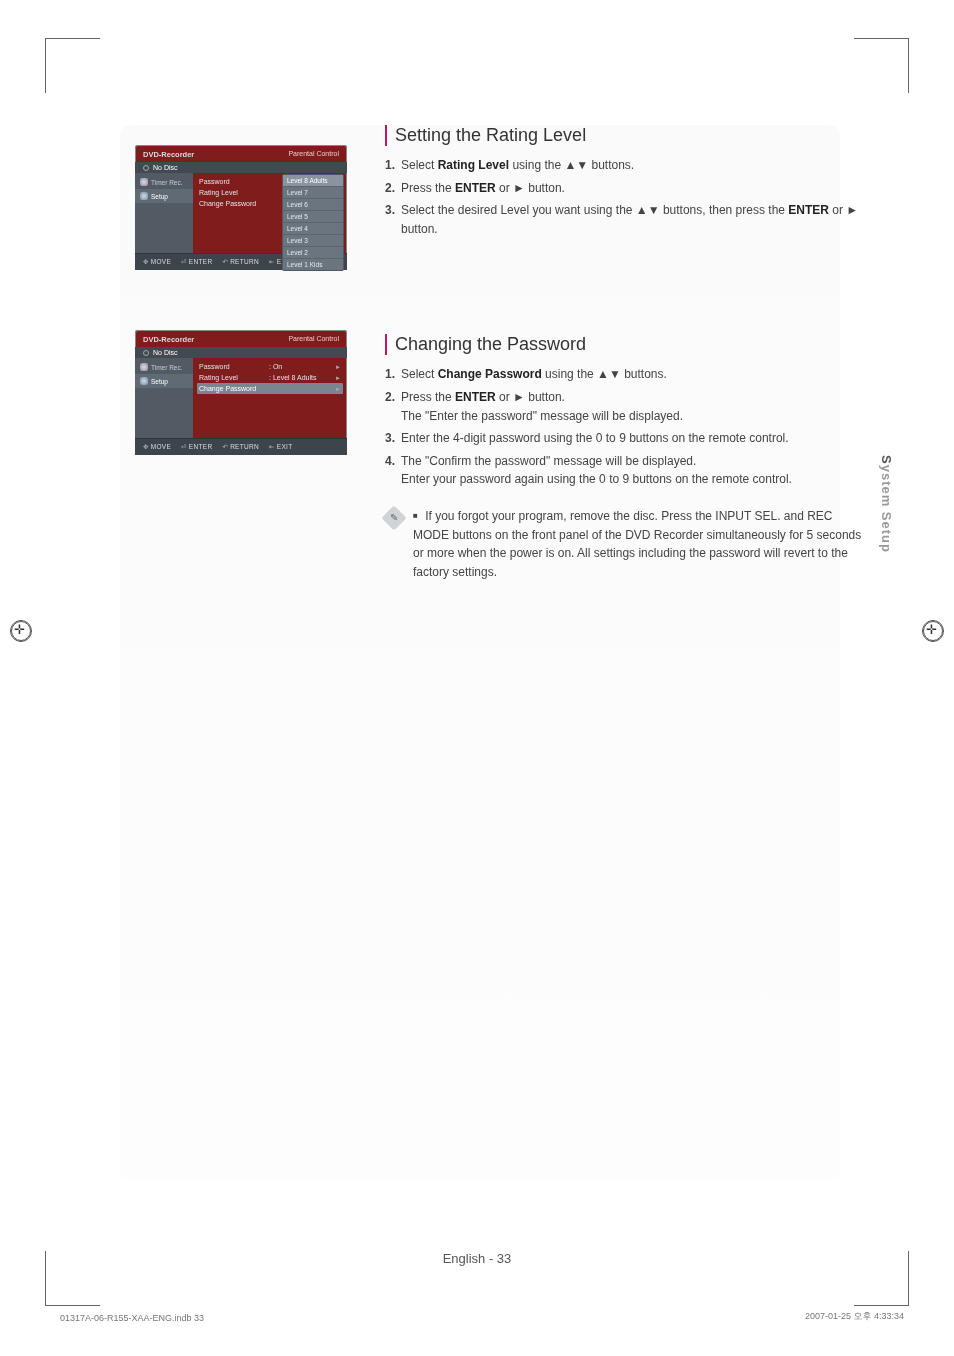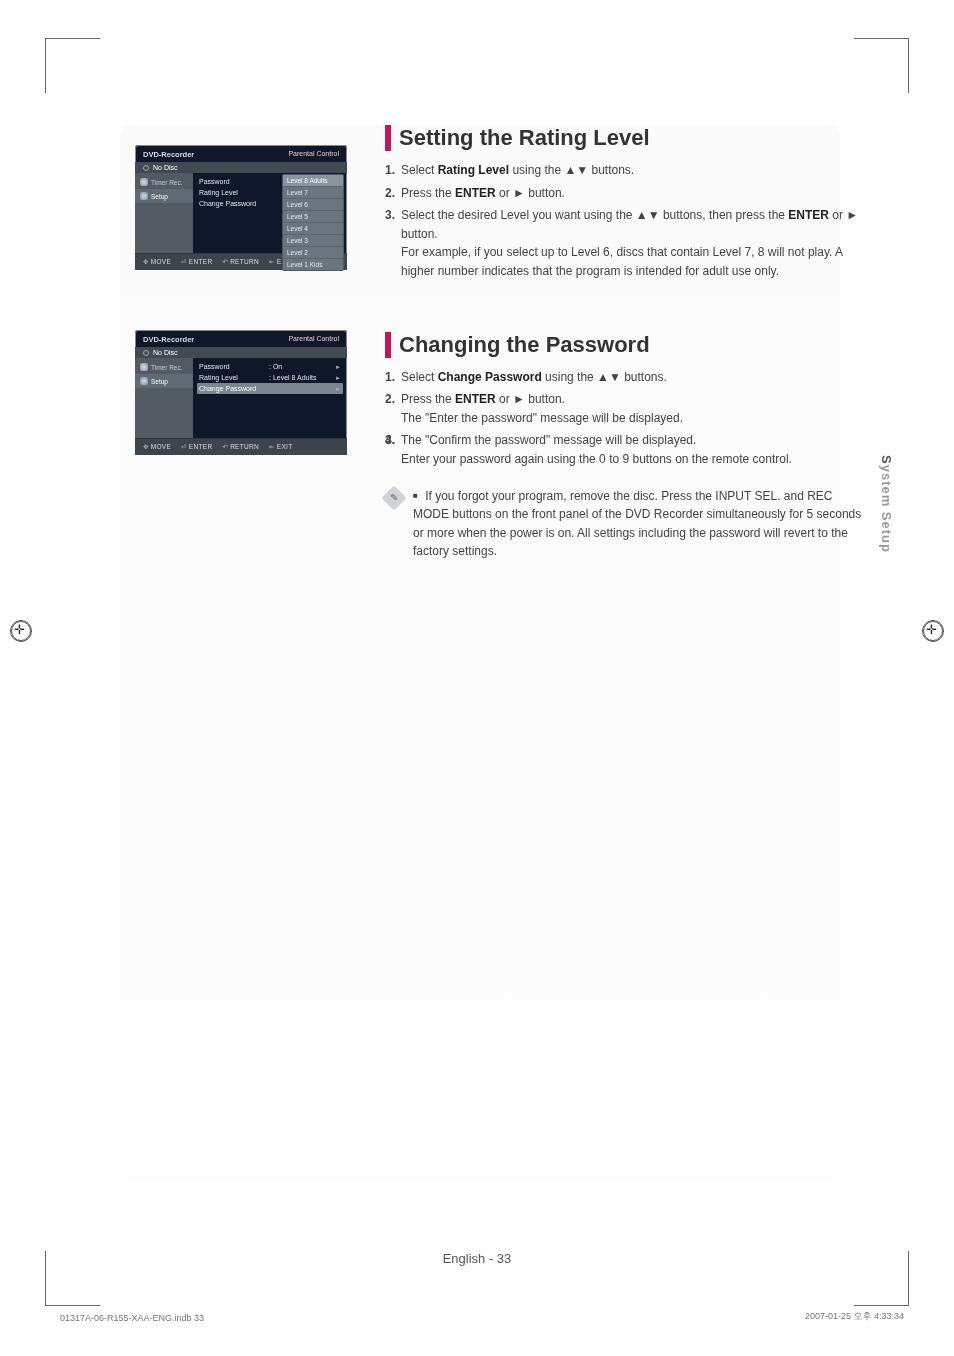--- a/index.html
+++ b/index.html
@@ -44,21 +44,21 @@
   .page {
     position: absolute;
     top: 125px;
     left: 135px;
     right: 90px;
     bottom: 110px;
   }
 
   .osd-panel {
     width: 212px;
-    background: #0f172a;
+    background: #7f1d1d;
     border-radius: 3px;
     margin-bottom: 20px;
     font-size: 7px;
     color: #fff;
     box-shadow: 0 0 0 1px #888 inset;
   }
   .osd-header {
     display:flex;
     justify-content: space-between;
     padding: 5px 8px 3px 8px;
@@ -144,24 +144,24 @@
   .right-col {
     position:absolute;
     left: 250px;
     top: 0;
     right: 0;
   }
   .section {
     margin-bottom: 40px;
   }
   .section-title {
-    border-left: 6px solid #be185d;
+    border-left: 2px solid #be185d;
     padding-left: 8px;
-    font-size: 22px;
-    font-weight: bold;
+    font-size: 18px;
+    font-weight: normal;
     color: #333;
     margin-bottom: 10px;
   }
   .steps {
     list-style: none;
     font-size: 12px;
     line-height: 1.55;
     color: #444;
   }
   .steps li {
@@ -375,33 +375,32 @@
     </div>
   </div>
 
   <div class="right-col">
     <div class="section">
       <div class="section-title">Setting the Rating Level</div>
       <ul class="steps">
         <li><span class="num">1.</span><span>Select </span><span class="bold">Rating Level</span><span> using the ▲▼ buttons.</span></li>
         <li><span class="num">2.</span><span>Press the </span><span class="bold">ENTER</span><span> or ► button.</span></li>
         <li><span class="num">3.</span><span>Select the desired Level you want using the ▲▼ buttons, then press the </span><span class="bold">ENTER</span><span> or ► button.</span>
-          <div class="sub" style="padding-left:0;">For example, if you select up to Level 6, discs that contain Level 7, 8 will not play. A higher number indicates that the program is intended for adult use only.</div>
         </li>
       </ul>
     </div>
 
-    <div class="section" style="margin-top:51px;">
+    <div class="section" style="margin-top:96px;">
       <div class="section-title">Changing the Password</div>
       <ul class="steps">
         <li><span class="num">1.</span><span>Select </span><span class="bold">Change Password</span><span> using the ▲▼ buttons.</span></li>
         <li><span class="num">2.</span><span>Press the </span><span class="bold">ENTER</span><span> or ► button.</span>
           <div class="sub" style="padding-left:0;">The "Enter the password" message will be displayed.</div>
         </li>
-        <li><span class="num">3.</span></li>
+        <li><span class="num">3.</span><span>Enter the 4-digit password using the 0 to 9 buttons on the remote control.</span></li>
         <li><span class="num">4.</span><span>The "Confirm the password" message will be displayed.</span>
           <div class="sub" style="padding-left:0;">Enter your password again using the 0 to 9 buttons on the remote control.</div>
         </li>
       </ul>
 
       <div class="note-box">
         <div class="note-icon">
             <span>✎</span>
           </div>
         <span class="sq">■</span>

